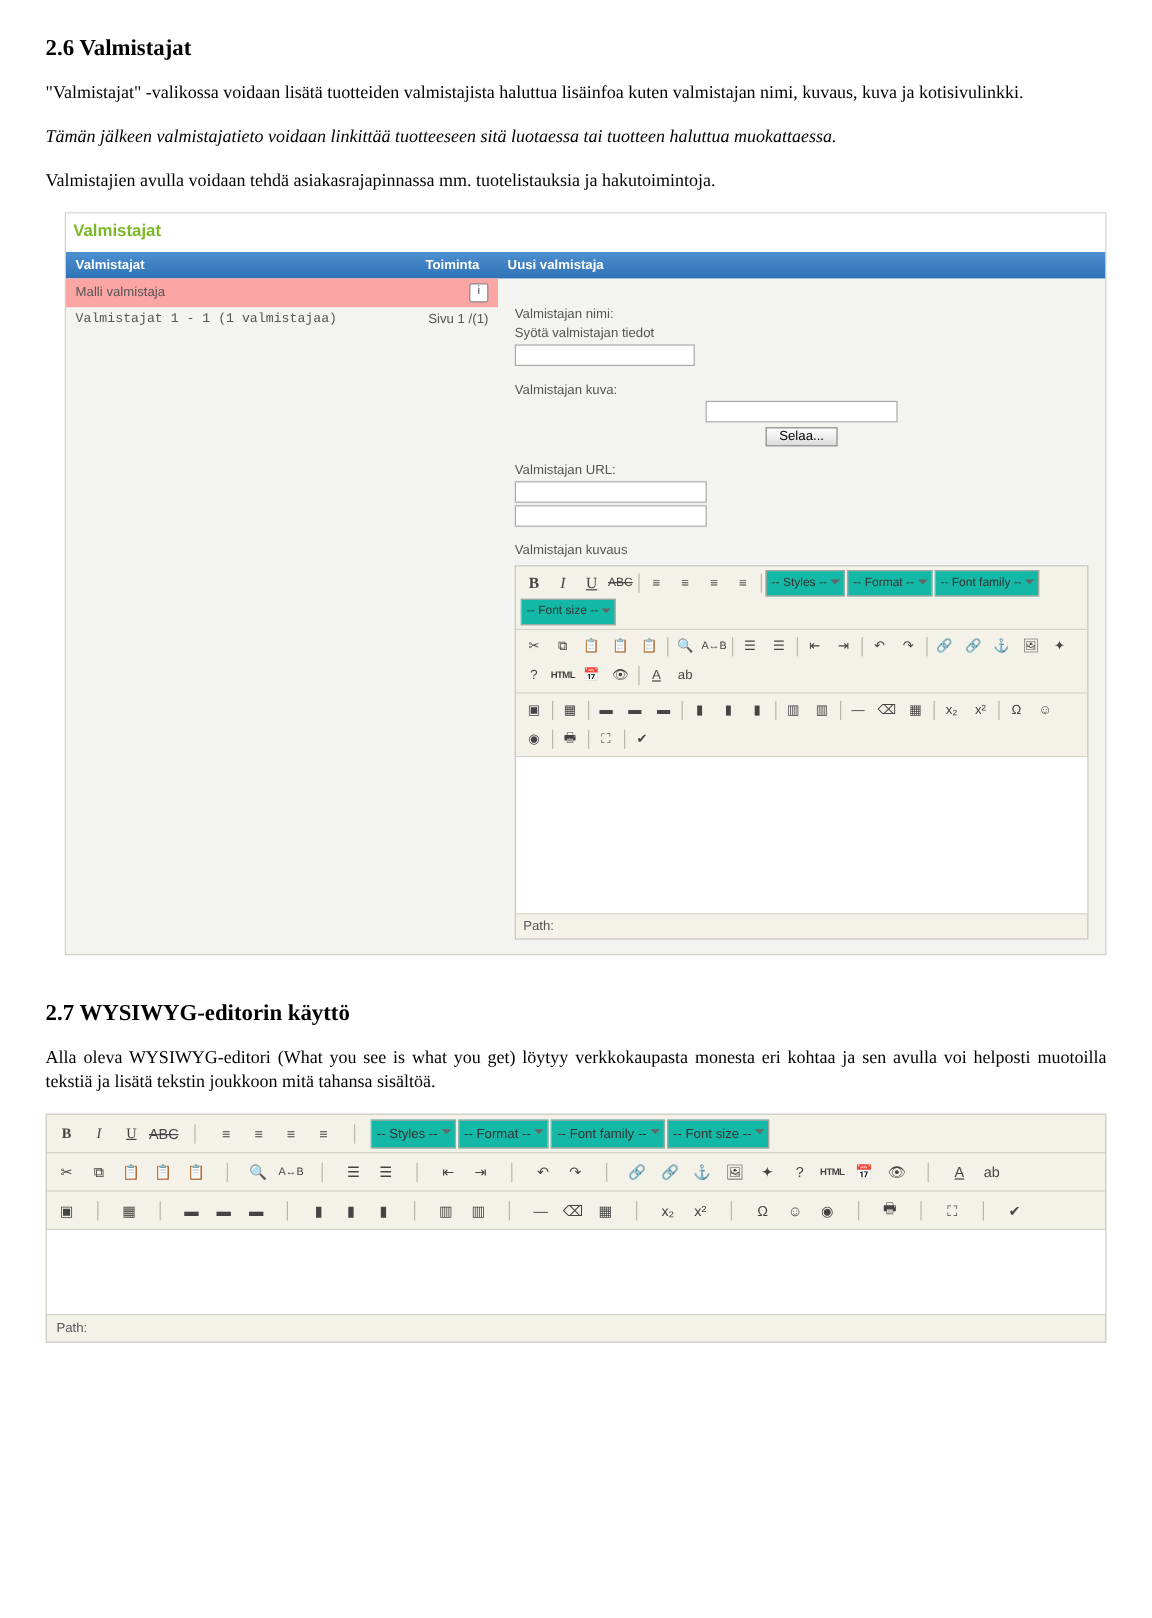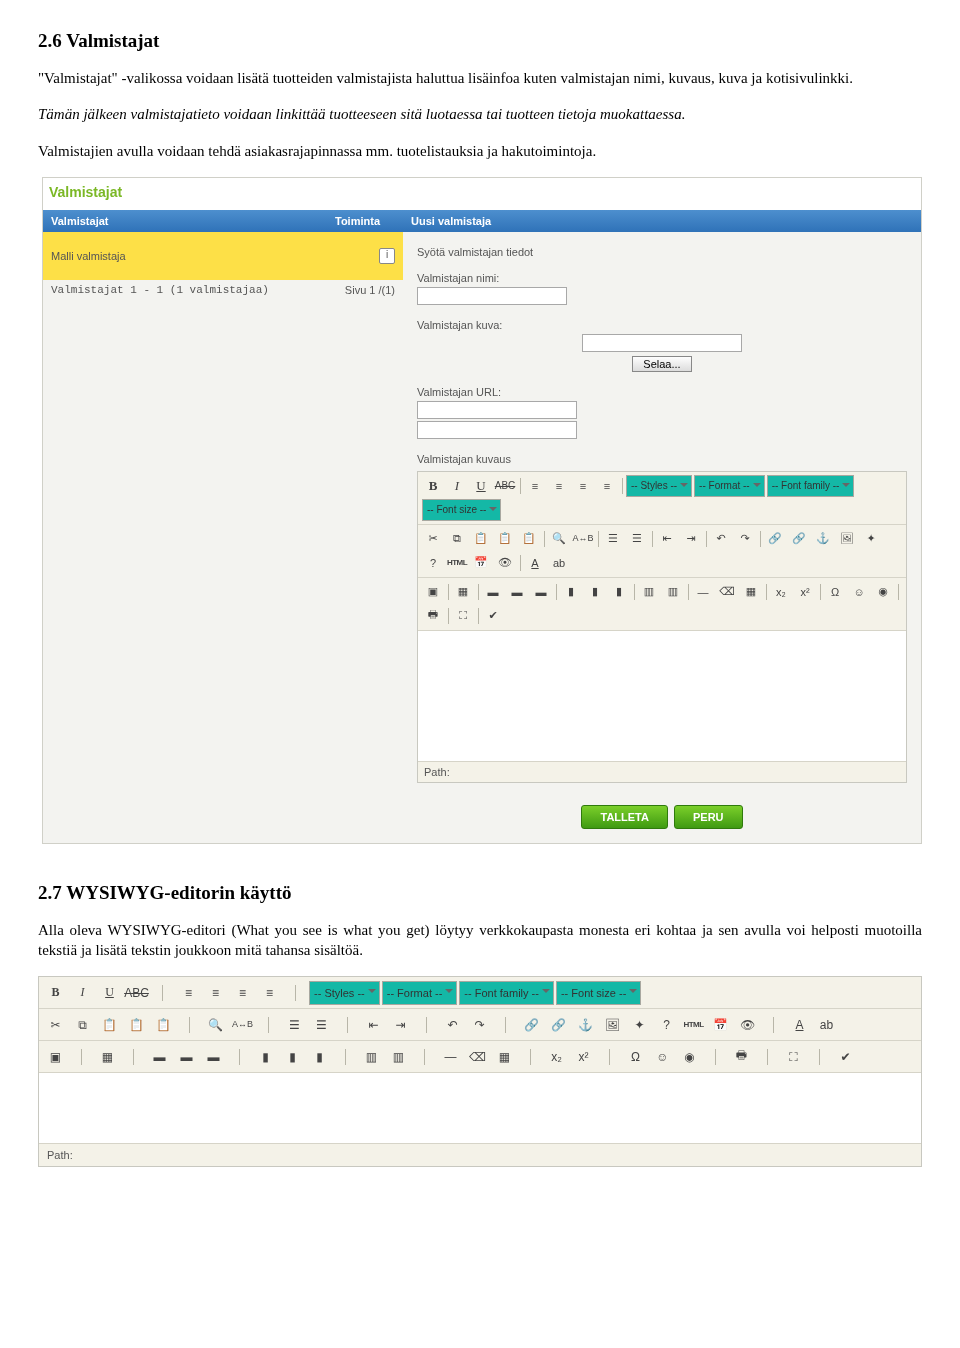--- a/index.html
+++ b/index.html
@@ -24,21 +24,21 @@
   }
   p.para.italic { font-style: italic; }
 
   
   .screenshot1 {
     background: #f3f3f0;
     border: 1px solid #d0d0c8;
     font-family: Tahoma, Verdana, Arial, sans-serif;
     font-size: 11px;
     color: #555;
-    margin: 14px 0 38px 4px;
+    margin: 14px 0 38px 16px;
   }
   .s1-title {
     color: #7bb826;
     font-weight: bold;
     font-size: 14px;
     padding: 6px 0 10px 6px;
     background: #fff;
   }
   .s1-columns {
     display: flex;
@@ -56,24 +56,24 @@
   .blue-header {
     background: #3d80c3;
     background: linear-gradient(#4d8fce, #2f72b8);
     color: #fff;
     font-weight: bold;
     padding: 5px 8px;
     font-size: 11px;
     display: flex;
   }
   .blue-header .left-label { flex: 1; }
-  .blue-header .right-label { width: 60px; text-align: left; }
+  .blue-header .right-label { width: 60px; text-align: center; }
   .row-malli {
-    background: #fde047;
-    padding: 16px 8px;
+    background: #fca5a5;
+    padding: 4px 8px;
     display: flex;
     align-items: center;
     gap: 36px;
   }
   .row-malli .txt { flex: 1; }
   .info-icon {
     width: 14px; height: 14px;
     border: 1px solid #888;
     border-radius: 2px;
     font-size: 10px;
@@ -218,21 +218,21 @@
     border-top:1px solid #d6d4c8;
   }
   .tbtn .mini { font-size:9px; line-height:9px; }
   .tbtn .html { font-size:8px; font-weight:bold; letter-spacing:-0.5px; }
 </style>
 </head>
 <body>
 
 <p class="section-heading">2.6 Valmistajat</p>
 <p class="para">"Valmistajat" -valikossa voidaan lisätä tuotteiden valmistajista haluttua lisäinfoa kuten valmistajan nimi, kuvaus, kuva ja kotisivulinkki.</p>
-<p class="para italic">Tämän jälkeen valmistajatieto voidaan linkittää tuotteeseen sitä luotaessa tai tuotteen tietoja muokattaessa.</p>
+<p class="para italic">Tämän jälkeen valmistajatieto voidaan linkittää tuotteeseen sitä luotaessa tai tuotteen haluttua muokattaessa.</p>
 <p class="para">Valmistajien avulla voidaan tehdä asiakasrajapinnassa mm. tuotelistauksia ja hakutoimintoja.</p>
 
 <div class="screenshot1">
   <div class="s1-title">Valmistajat</div>
   <div class="s1-columns">
 
     <div class="s1-left">
       <div class="blue-header">
         <span class="left-label">Valmistajat</span>
         <span class="right-label">Toiminta</span>
@@ -245,23 +245,23 @@
         <span class="txt">Valmistajat 1 - 1 (1 valmistajaa)</span>
         <span class="pg">Sivu 1 /(1)</span>
       </div>
     </div>
 
     <div class="s1-right">
       <div class="blue-header">
         <span>Uusi valmistaja</span>
       </div>
       <div class="form-area">
+        <span class="form-lbl">Valmistajan nimi:</span>
+
         <span class="form-lbl first">Syötä valmistajan tiedot</span>
-
-        <span class="form-lbl">Valmistajan nimi:</span>
         <input class="inp small" style="">
 
         <span class="form-lbl">Valmistajan kuva:</span>
         <div class="file-row">
           <input class="inp file" style="">
           <button class="file-btn">Selaa...</button>
         </div>
 
         <span class="form-lbl">Valmistajan URL:</span>
         <input class="inp url1" style="">
@@ -355,24 +355,20 @@
             <span class="tbtn">🖶</span>
             <span class="tbtn sep"></span>
             <span class="tbtn">⛶</span>
             <span class="tbtn sep"></span>
             <span class="tbtn">✔</span>
           </div>
           <div class="editor-body"></div>
           <div class="pathbar">Path:</div>
         </div>
       </div>
-      <div class="btn-row">
-        <button class="green-btn">TALLETA</button>
-        <button class="green-btn">PERU</button>
-      </div>
     </div>
   </div>
 </div>
 
 <p class="section-heading">2.7 WYSIWYG-editorin käyttö</p>
 <p class="para">Alla oleva WYSIWYG-editori (What you see is what you get) löytyy verkkokaupasta monesta eri kohtaa ja sen avulla voi helposti muotoilla tekstiä ja lisätä tekstin joukkoon mitä tahansa sisältöä.</p>
 
 <div class="wysiwyg-big">
   <div class="wrow">
     <span class="tbtn bold">B</span>

